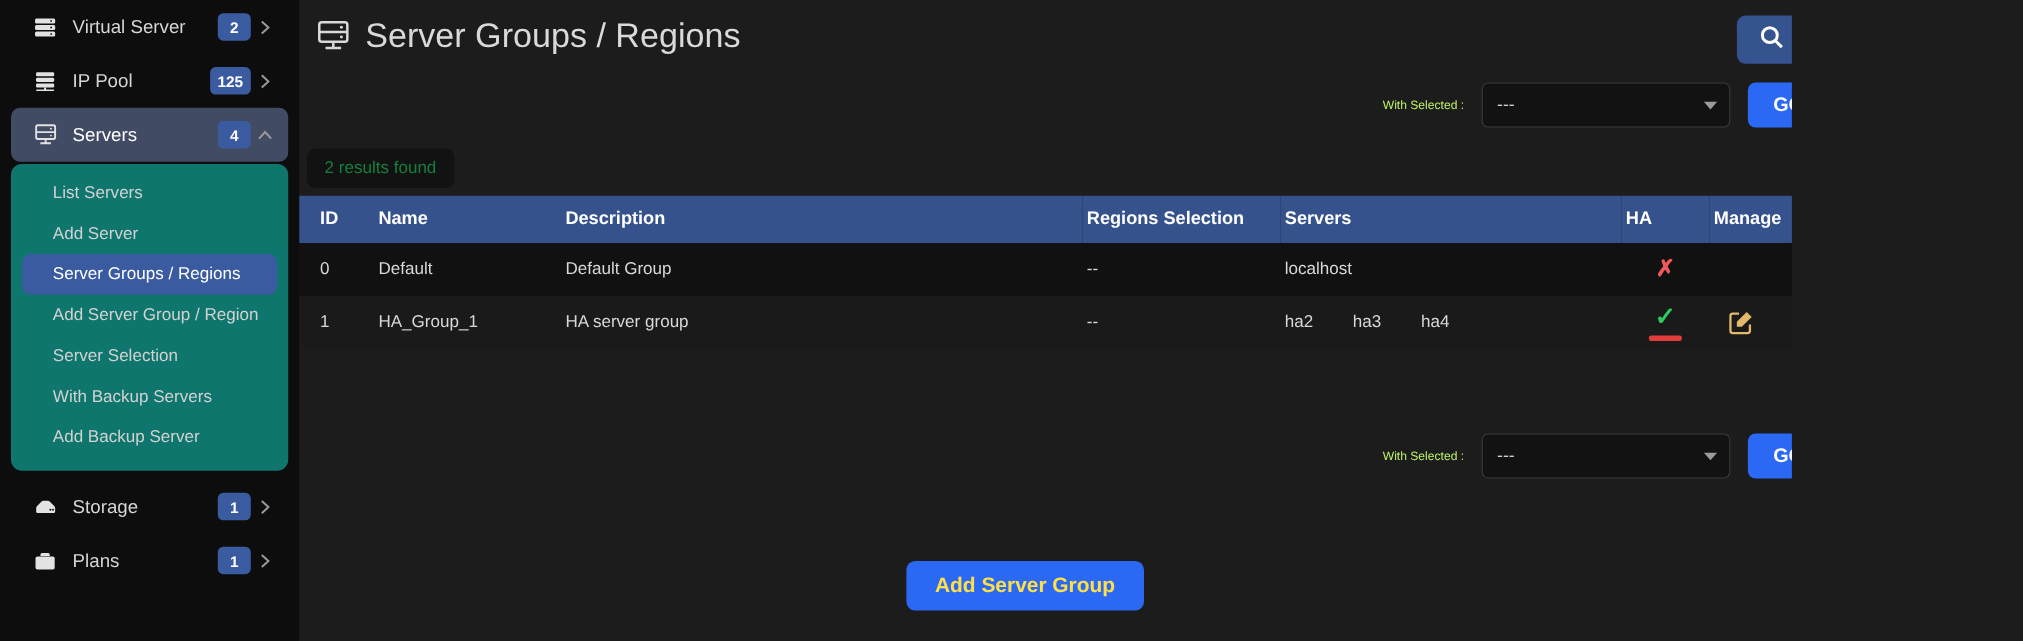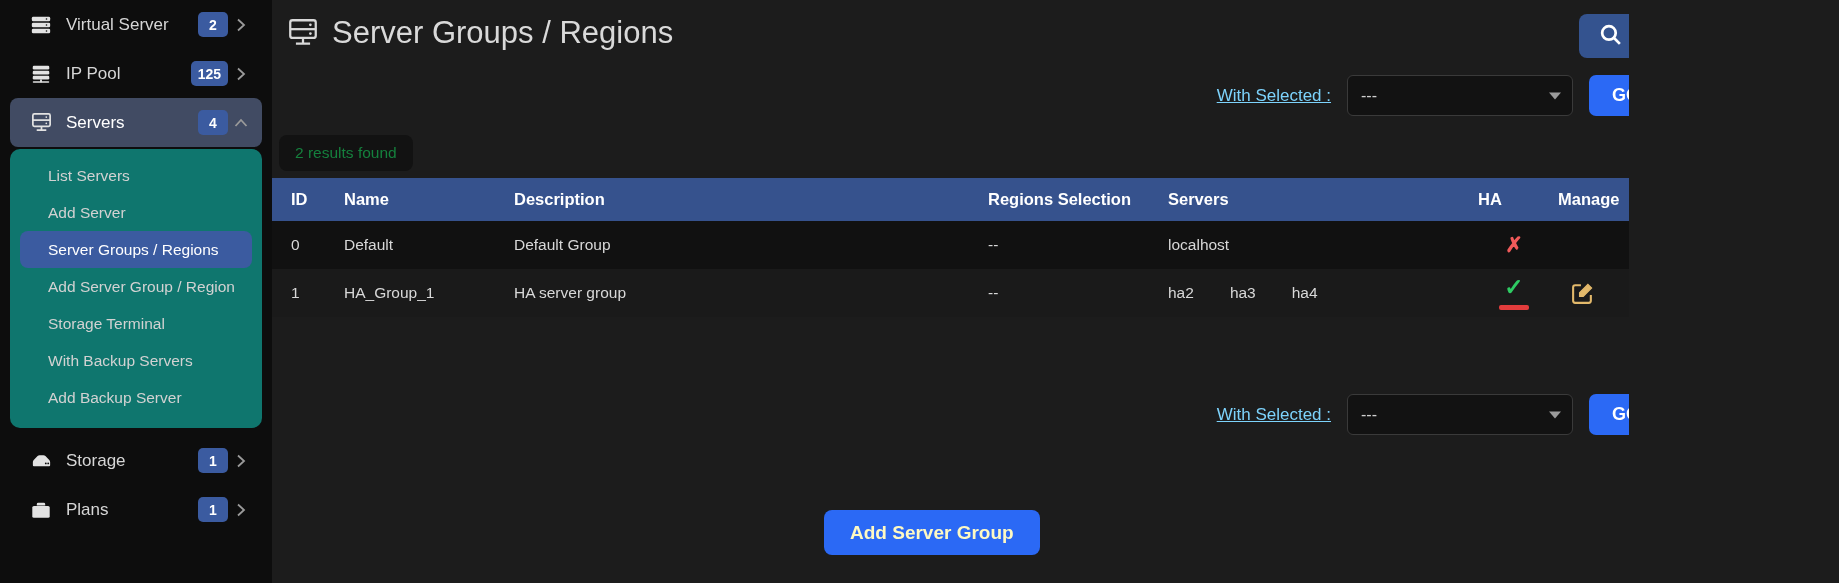--- a/index.html
+++ b/index.html
@@ -94,21 +94,21 @@
 
   .withsel-row {
     display: flex; align-items: center; justify-content: flex-end;
     gap: 16px;
     padding-right: 0px;
     position: absolute;
     right: -34px;
   }
   .withsel-row.top { top: 75px; }
   .withsel-row.bottom { top: 394px; }
-  .withsel-label { color: #7dd3fc; font-size: 17px; white-space: nowrap; text-decoration: underline; }
+  .withsel-label { color: #bef264; font-size: 11px; white-space: nowrap; }
   .select {
     width: 226px; height: 41px;
     background: #121212;
     border: 1px solid #3a3a3a;
     border-radius: 6px;
     display: flex; align-items: center;
     padding: 0 10px 0 13px;
     color: #cfcfcf; font-size: 16px;
     position: relative;
   }
@@ -174,21 +174,21 @@
     width: 23px; height: 23px;
     border: 2px solid #cfcfcf;
     border-radius: 6px;
     background: #111111;
     display: inline-block;
   }
   .checkbox.head { background: #111111; border-color: #dcdcdc; }
 
   .add-btn {
     position: absolute; left: 552px; top: 510px;
-    background: #2b69f5; color: #fef9c3;
+    background: #2b69f5; color: #fde047;
     font-size: 19px; font-weight: 700;
     padding: 0 26px; height: 45px;
     border-radius: 8px;
     display: flex; align-items: center; justify-content: center;
     white-space: nowrap;
   }
 </style>
 </head>
 <body>
 
@@ -261,21 +261,21 @@
       <div class="sub-item">
         <span>Add Server</span>
       </div>
       <div class="sub-item active">
         <span>Server Groups / Regions</span>
       </div>
       <div class="sub-item">
         <span>Add Server Group / Region</span>
       </div>
       <div class="sub-item">
-        <span>Storage Terminal</span>
+        <span>Server Selection</span>
       </div>
       <div class="sub-item">
         <span>With Backup Servers</span>
       </div>
       <div class="sub-item">
         <span>Add Backup Server</span>
       </div>
     </div>
 
     <div class="nav-item" style="margin-top:8px">

